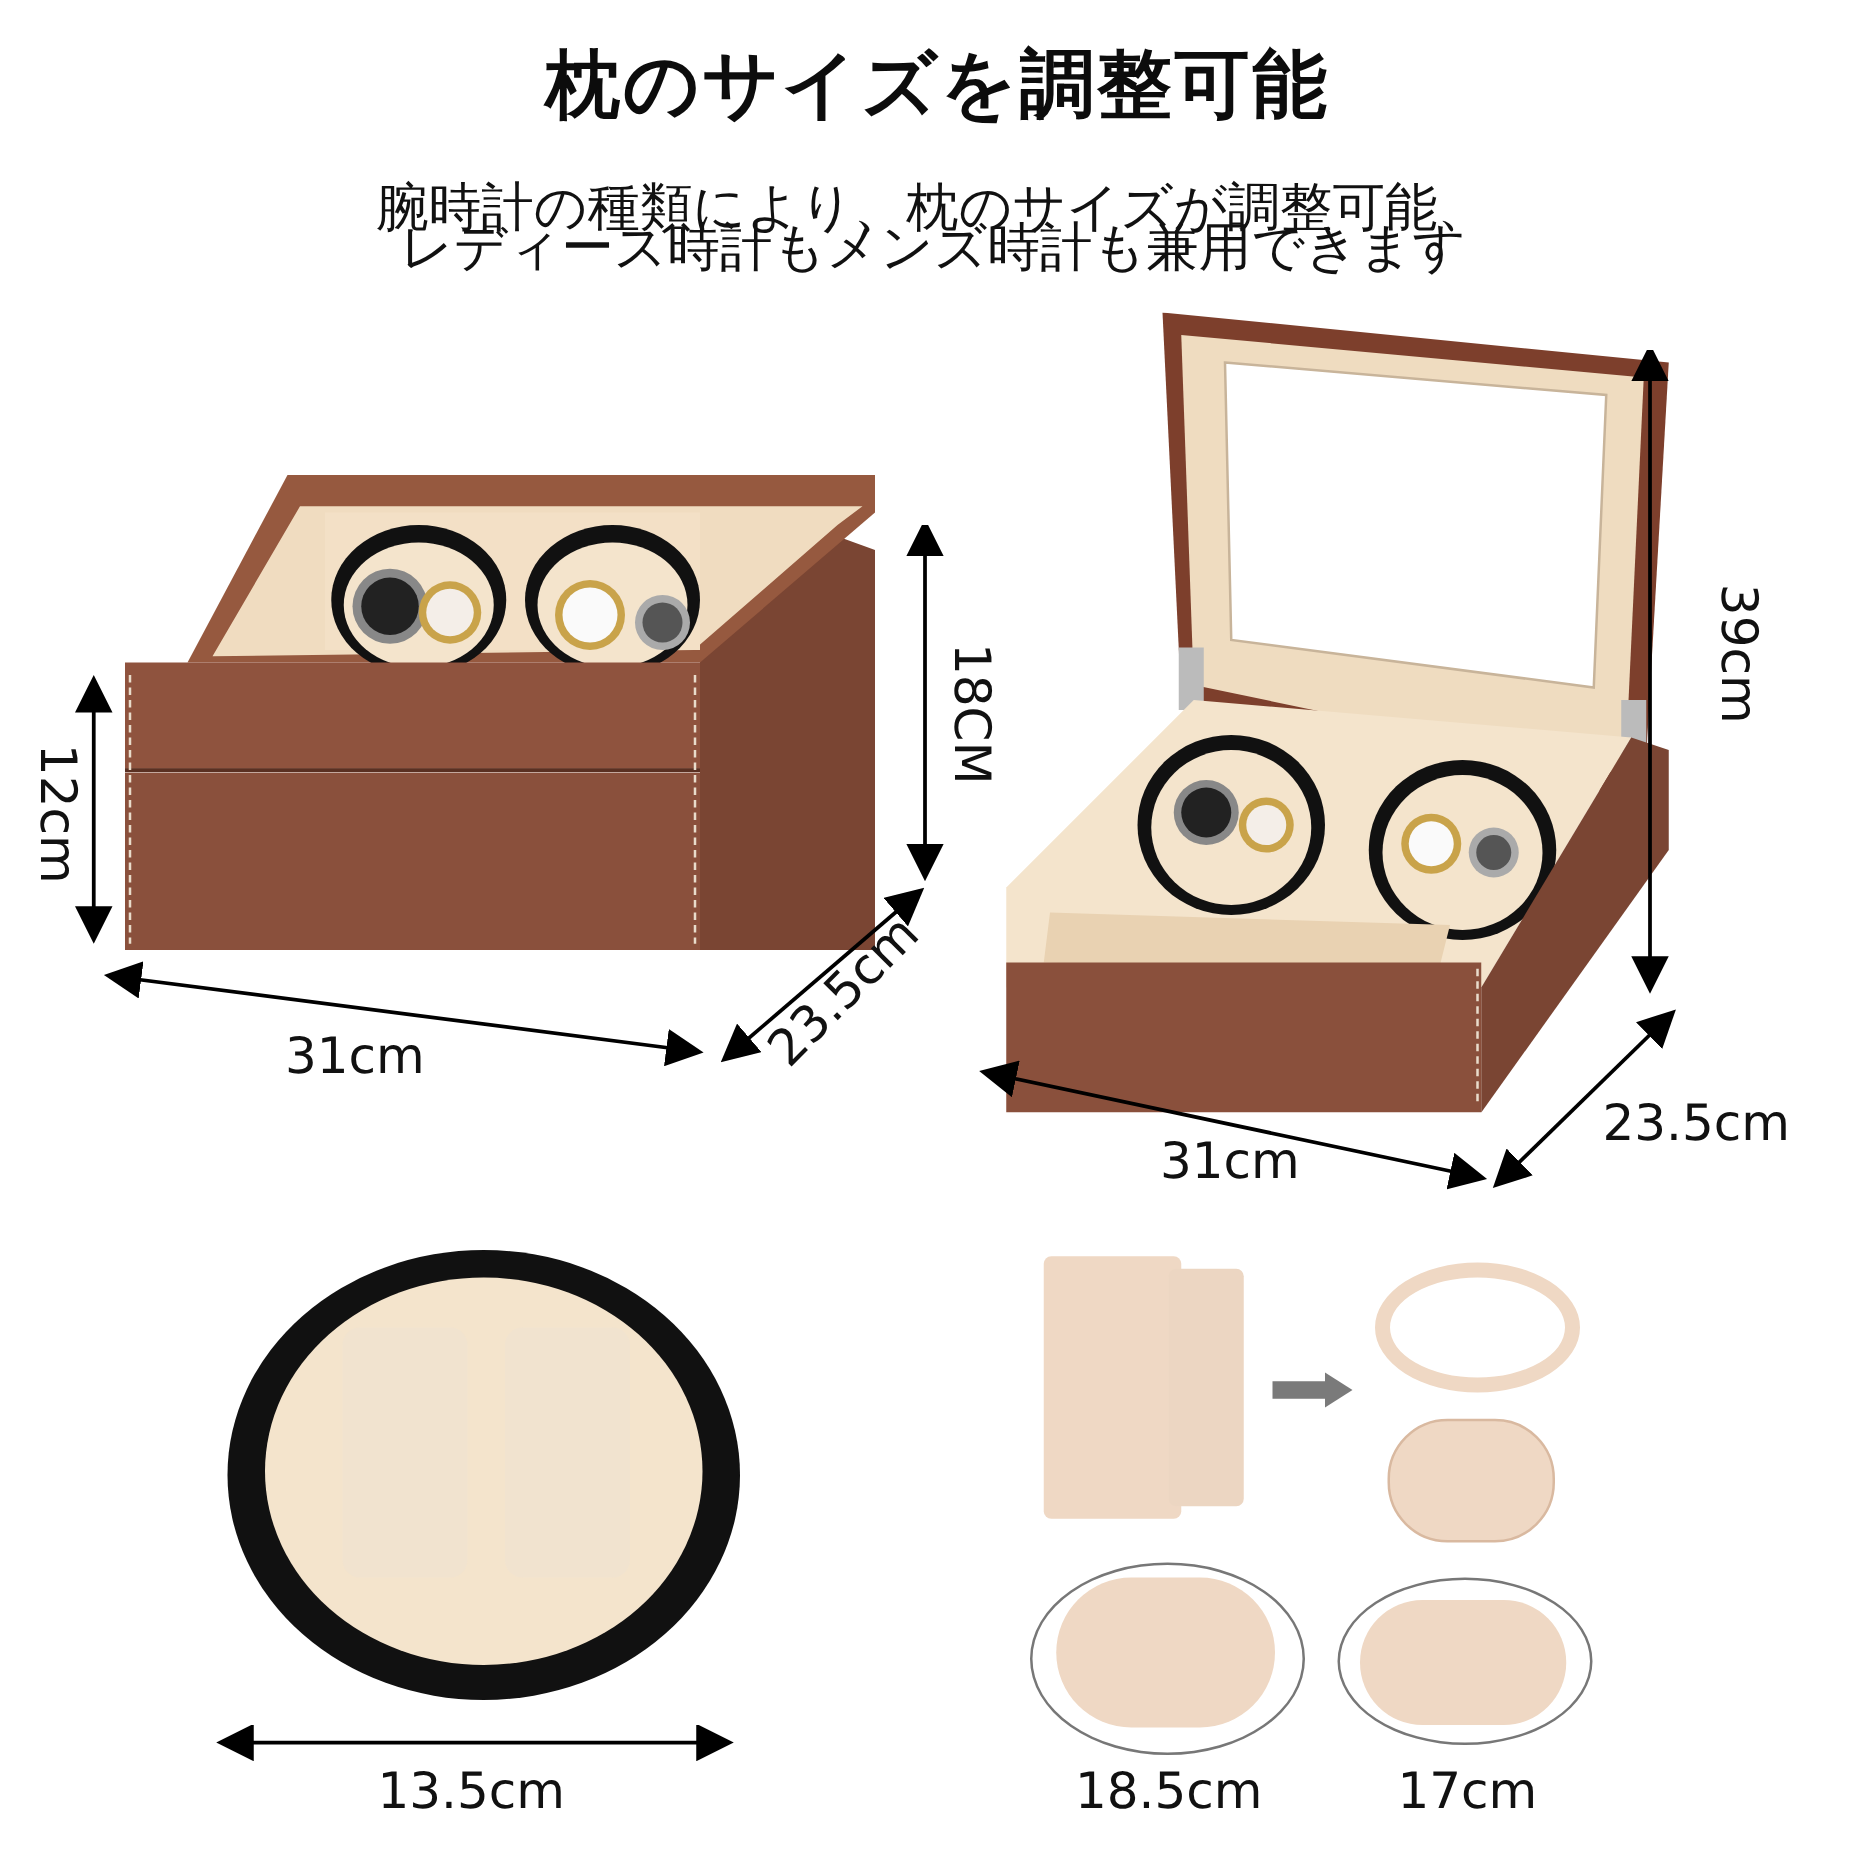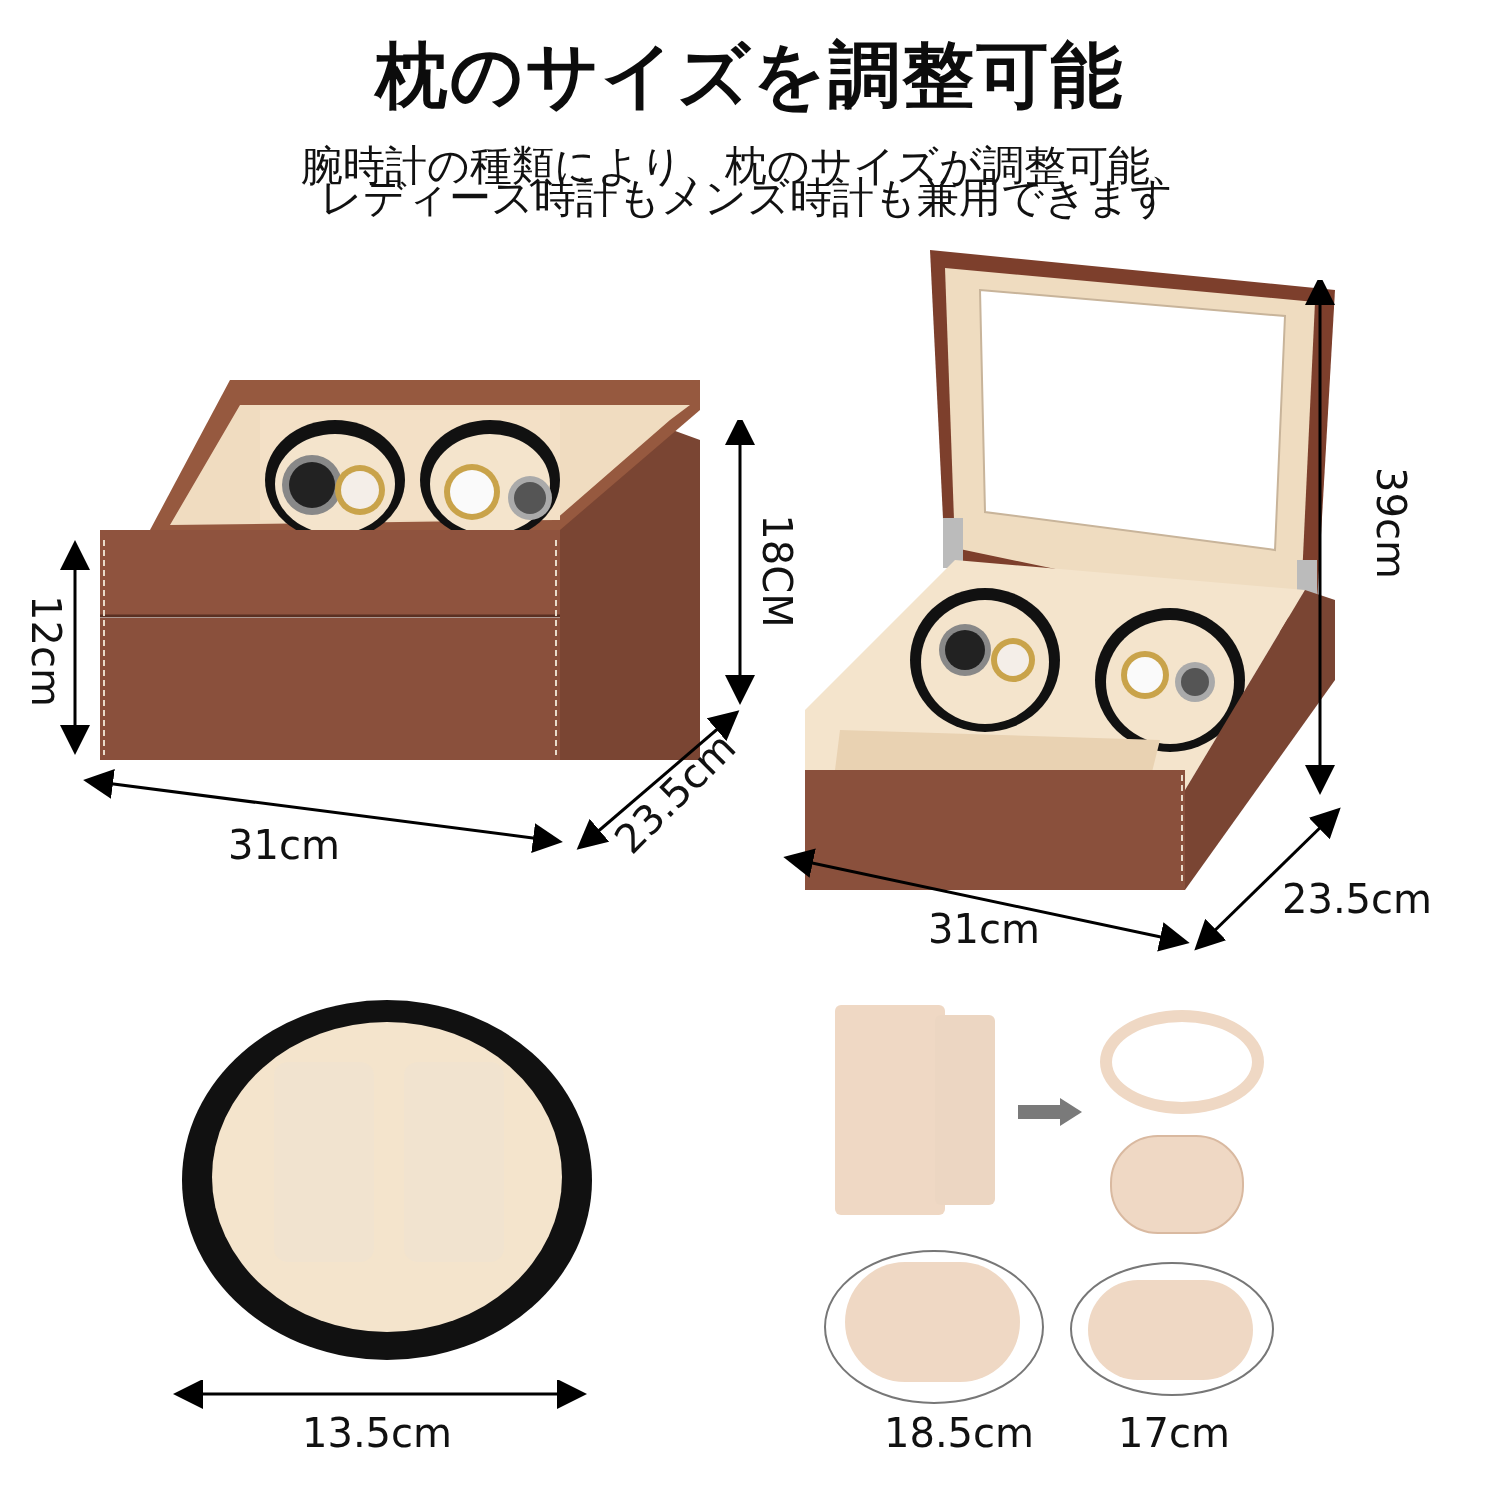--- a/index.html
+++ b/index.html
@@ -1,18 +1,18 @@
 <!DOCTYPE html>
 <html><head>
 <meta charset="utf-8">
 <style>
   html, body { margin:0; padding:0; background:#ffffff; }
   body { width:1500px; height:1500px; position:relative; overflow:hidden; font-family:"DejaVu Sans", sans-serif; color:#111; }
   .abs { position:absolute; }
-  .title { left:0; width:1500px; top:28px; text-align:center; font-family:"DejaVu Serif", serif; font-weight:bold; font-size:72px; letter-spacing:2px; color:#0c0c0c; }
+  .title { left:0; width:1500px; top:28px; text-align:center; font-family:"DejaVu Serif", serif; font-weight:bold; font-size:60px; letter-spacing:2px; color:#0c0c0c; }
   .sub { left:0; width:1493px; text-align:center; font-size:42px; color:#111; }
   .dim { font-size:40px; color:#111; white-space:nowrap; }
   .ring { border-radius:50%; background:#111; }
   .pad { background:#f1e3cf; border-radius:14px; }
 </style>
 </head>
 <body>
 
 <div class="abs title">枕のサイズを調整可能</div>
 <div class="abs sub" style="top:138px;">腕時計の種類により、枕のサイズが調整可能、</div>
@@ -134,14 +134,14 @@
 <div class="abs" style="left:935px;top:1015px;width:60px;height:190px;background:#ecd6c2;border-radius:6px;"></div>
 <div class="abs" style="left:1018px;top:1105px;width:50px;height:14px;background:#7a7a7a;"></div>
 <div class="abs" style="left:1060px;top:1098px;width:0;height:0;border-top:14px solid transparent;border-bottom:14px solid transparent;border-left:22px solid #7a7a7a;"></div>
 <div class="abs" style="left:1100px;top:1010px;width:140px;height:80px;border:12px solid #efd8c4;border-radius:50%;"></div>
 <div class="abs" style="left:1110px;top:1135px;width:130px;height:95px;background:#efd8c4;border-radius:48px;border:2px solid #d9b9a0;"></div>
 
 <div class="abs" style="left:824px;top:1250px;width:216px;height:150px;border:2px solid #777;border-radius:50%;"></div>
 <div class="abs" style="left:845px;top:1262px;width:175px;height:120px;background:#efd8c4;border-radius:60px;"></div>
 <div class="abs" style="left:1070px;top:1262px;width:200px;height:130px;border:2px solid #777;border-radius:50%;"></div>
 <div class="abs" style="left:1088px;top:1280px;width:165px;height:100px;background:#efd8c4;border-radius:50px;"></div>
-<div class="abs dim" style="left:884px;top:1410px;">18.5cm</div>
+<div class="abs dim" style="left:860px;top:1410px;">18.5cm</div>
 <div class="abs dim" style="left:1118px;top:1410px;text-align:center;">17cm</div>
 
 </body></html>

